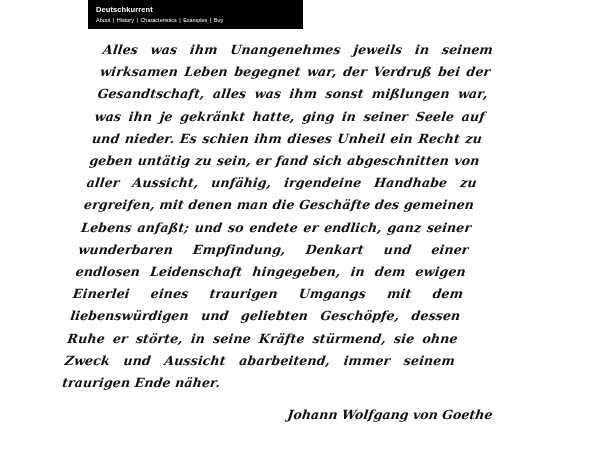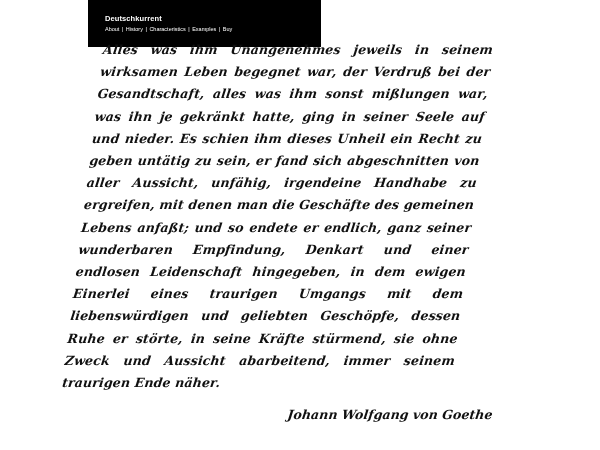--- a/index.html
+++ b/index.html
@@ -14,21 +14,21 @@
     overflow: hidden;
   }
 
   
   #header-bar {
     position: absolute;
     left: 88px;
     top: 0;
     width: 211px;
     background: #000000;
-    padding: 11px;
+    padding: 2px;
   }
   #brand {
     color: #ffffff;
     font-size: 7.5px;
     font-weight: bold;
     line-height: 10px;
     padding: 3px 6px 1px 6px;
     letter-spacing: 0.1px;
     font-family: "Liberation Sans", sans-serif;
   }

